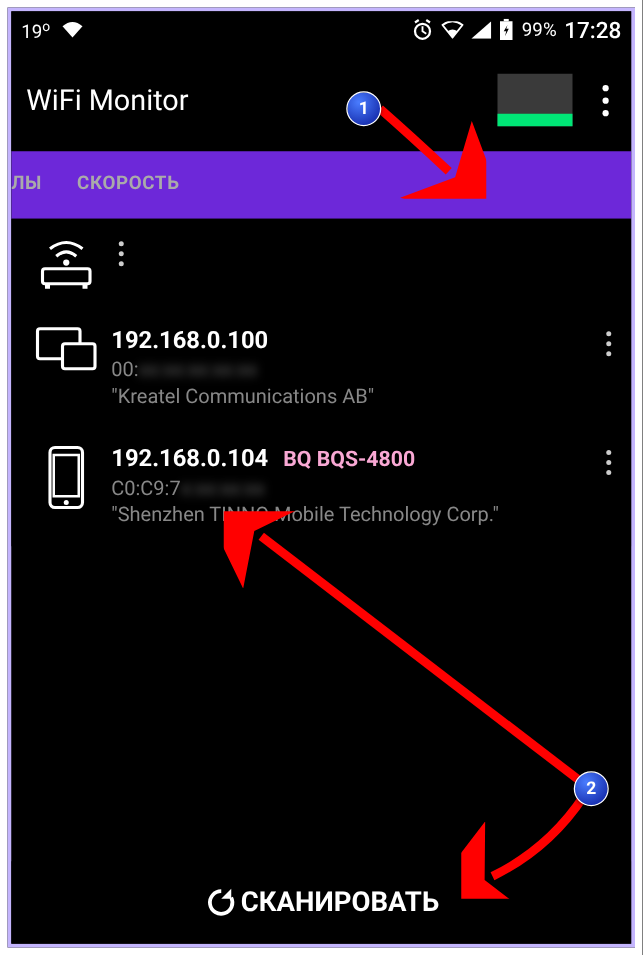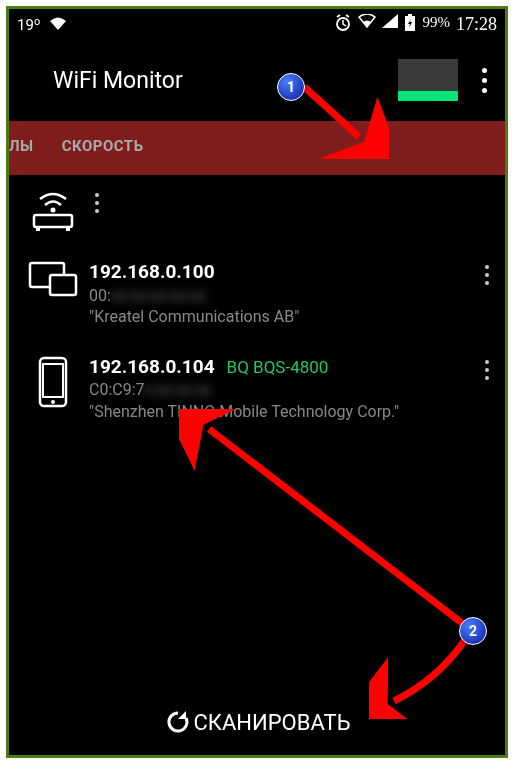--- a/index.html
+++ b/index.html
@@ -7,62 +7,62 @@
     background: #fff;
     font-family: Roboto, Arial, sans-serif;
     width: 514px;
     height: 764px;
     position: relative;
   }
   .frame {
     position: absolute;
     left: 6px; top: 6px;
     width: 502px; height: 752px;
-    border: 3px solid #4d7c0f;
+    border: 3px solid #c4b5fd;
     background: #000;
     overflow: hidden;
   }
   
   .status-bar {
     height: 30px;
     background: #000;
     display: flex;
     align-items: center;
     color: #fff;
     font-size: 16px;
     padding: 0 8px;
   }
   .status-left { display: flex; align-items: center; gap: 8px; }
-  .status-right { margin-left: auto; display: flex; align-items: flex-start; gap: 6px; font-family: Liberation Serif, serif; }
+  .status-right { margin-left: auto; display: flex; align-items: center; gap: 6px; }
   .status-right svg { display: block; }
   .temp { font-size: 15px; }
   .degree { font-size: 11px; vertical-align: top; }
   
   .app-bar {
     height: 82px;
     background: #000;
     display: flex;
     align-items: center;
     padding: 0 12px;
     color: #fff;
   }
-  .app-title { font-size: 23px; font-weight: 400; margin-left: 32px; }
+  .app-title { font-size: 23px; font-weight: 400; }
   .app-bar-spacer { flex: 1; }
   .signal-box {
     width: 60px; height: 42px;
     background: #3a3a3a;
     border-bottom: 10px solid #00e676;
     margin-right: 18px;
   }
   .menu-dots { display: flex; flex-direction: column; gap: 5px; padding: 0 6px; }
   .menu-dots span { width: 5px; height: 5px; border-radius: 50%; background: #fff; display: block; }
   
   .tabs {
     height: 54px;
-    background: #7f1d1d;
+    background: #6d28d9;
     display: flex;
     align-items: stretch;
     overflow: hidden;
   }
   .tab {
     display: flex; align-items: center; justify-content: center;
     color: #aaa;
     font-size: 15px;
     font-weight: 700;
     letter-spacing: 0.5px;
@@ -75,40 +75,40 @@
   
   .device-list { background: #000; }
   .device {
     display: flex;
     padding: 12px 10px 14px 8px;
     align-items: flex-start;
   }
   .dev-icon { width: 72px; display: flex; justify-content: center; padding-top: 2px; }
   .dev-text { flex: 1; color: #888; font-size: 17px; line-height: 1.35; }
   .dev-ip { color: #fff; font-size: 19px; font-weight: 700; }
-  .dev-ip .model { font-weight: 400; font-size: 17px; margin-left: 12px; color: #22c55e; }
+  .dev-ip .model { font-weight: 700; font-size: 17px; margin-left: 12px; color: #f9a8d4; }
   .dev-mac { font-size: 16px; }
   .dev-mac .blur { filter: blur(4px); color:#666; }
   .dev-vendor { font-size: 16px; }
   .dev-menu { padding: 6px 6px 0 6px; }
   .dev-menu .dots { display: flex; flex-direction: column; gap: 4px; }
   .dev-menu .dots span { width: 4px; height: 4px; border-radius: 50%; background: #ccc; display: block; }
   
   .scan-btn {
     position: absolute;
     left: 0; right: 0; bottom: 0;
     height: 66px;
     background: #000;
     display: flex;
     align-items: center;
     justify-content: center;
     gap: 2px;
     color: #fff;
     font-size: 22px;
-    font-weight: 400;
+    font-weight: 700;
   }
   
   .anno-circle {
     position: absolute;
     width: 28px; height: 28px;
     border-radius: 50%;
     background: radial-gradient(circle at 35% 30%, #4a7dff, #0a1a9a);
     border: 1px solid #fff;
     color: #fff;
     font-size: 14px;

